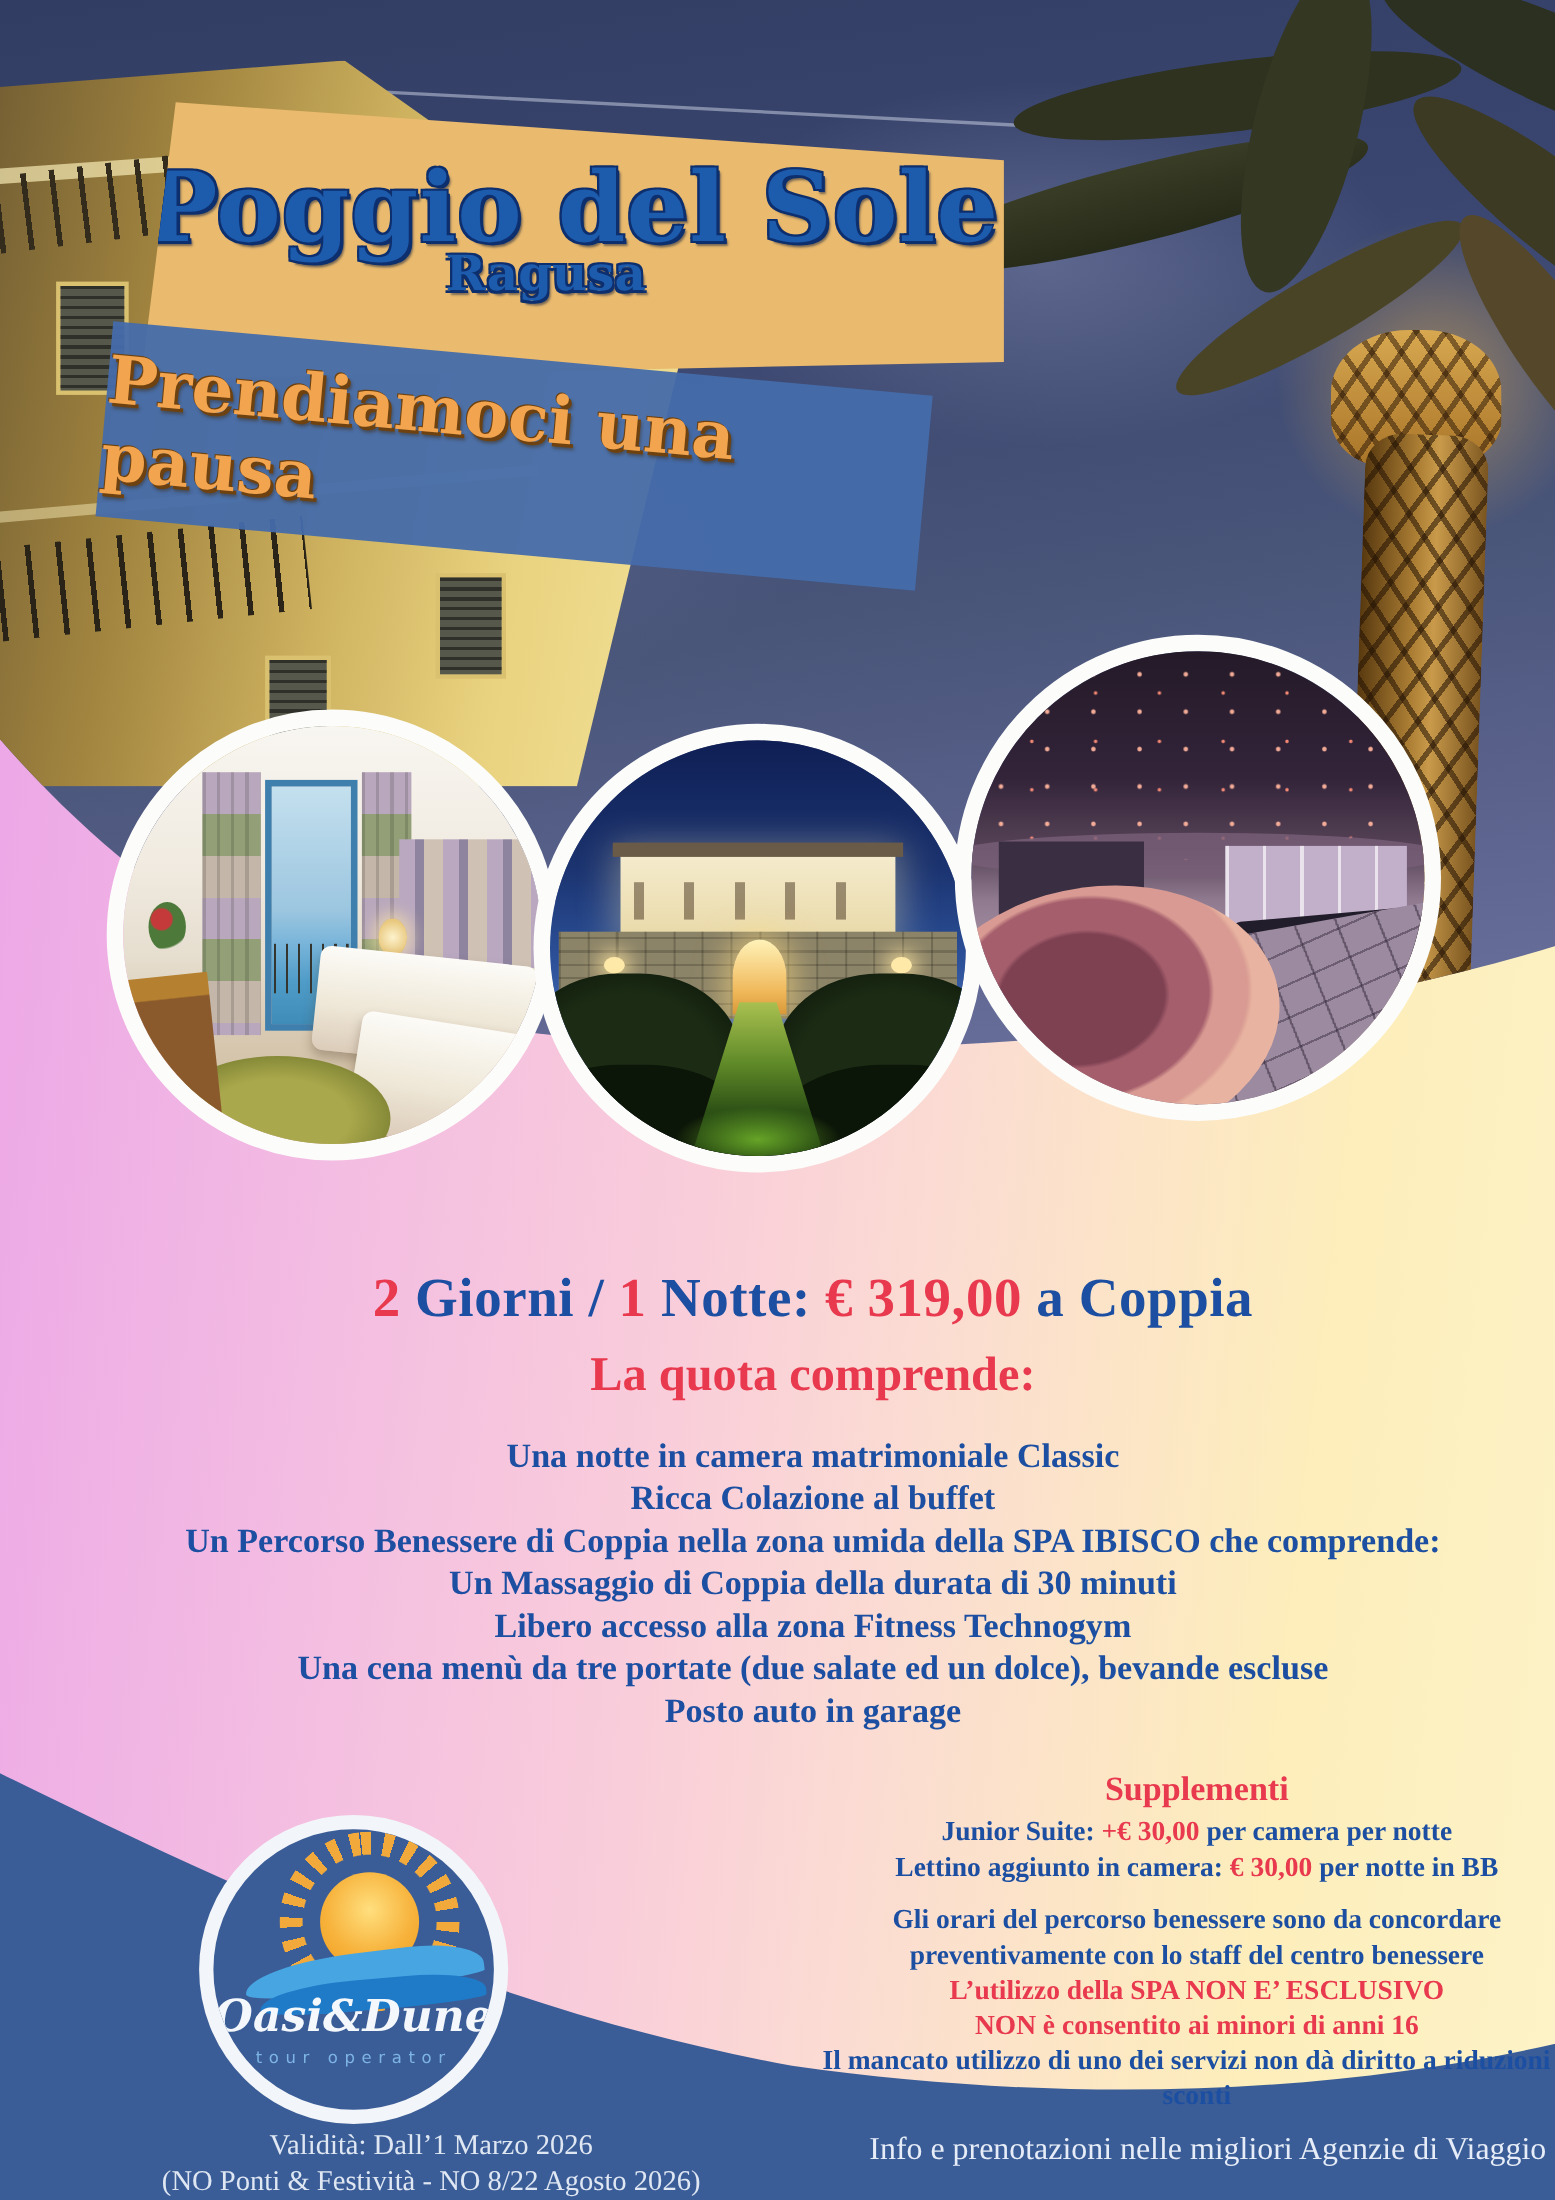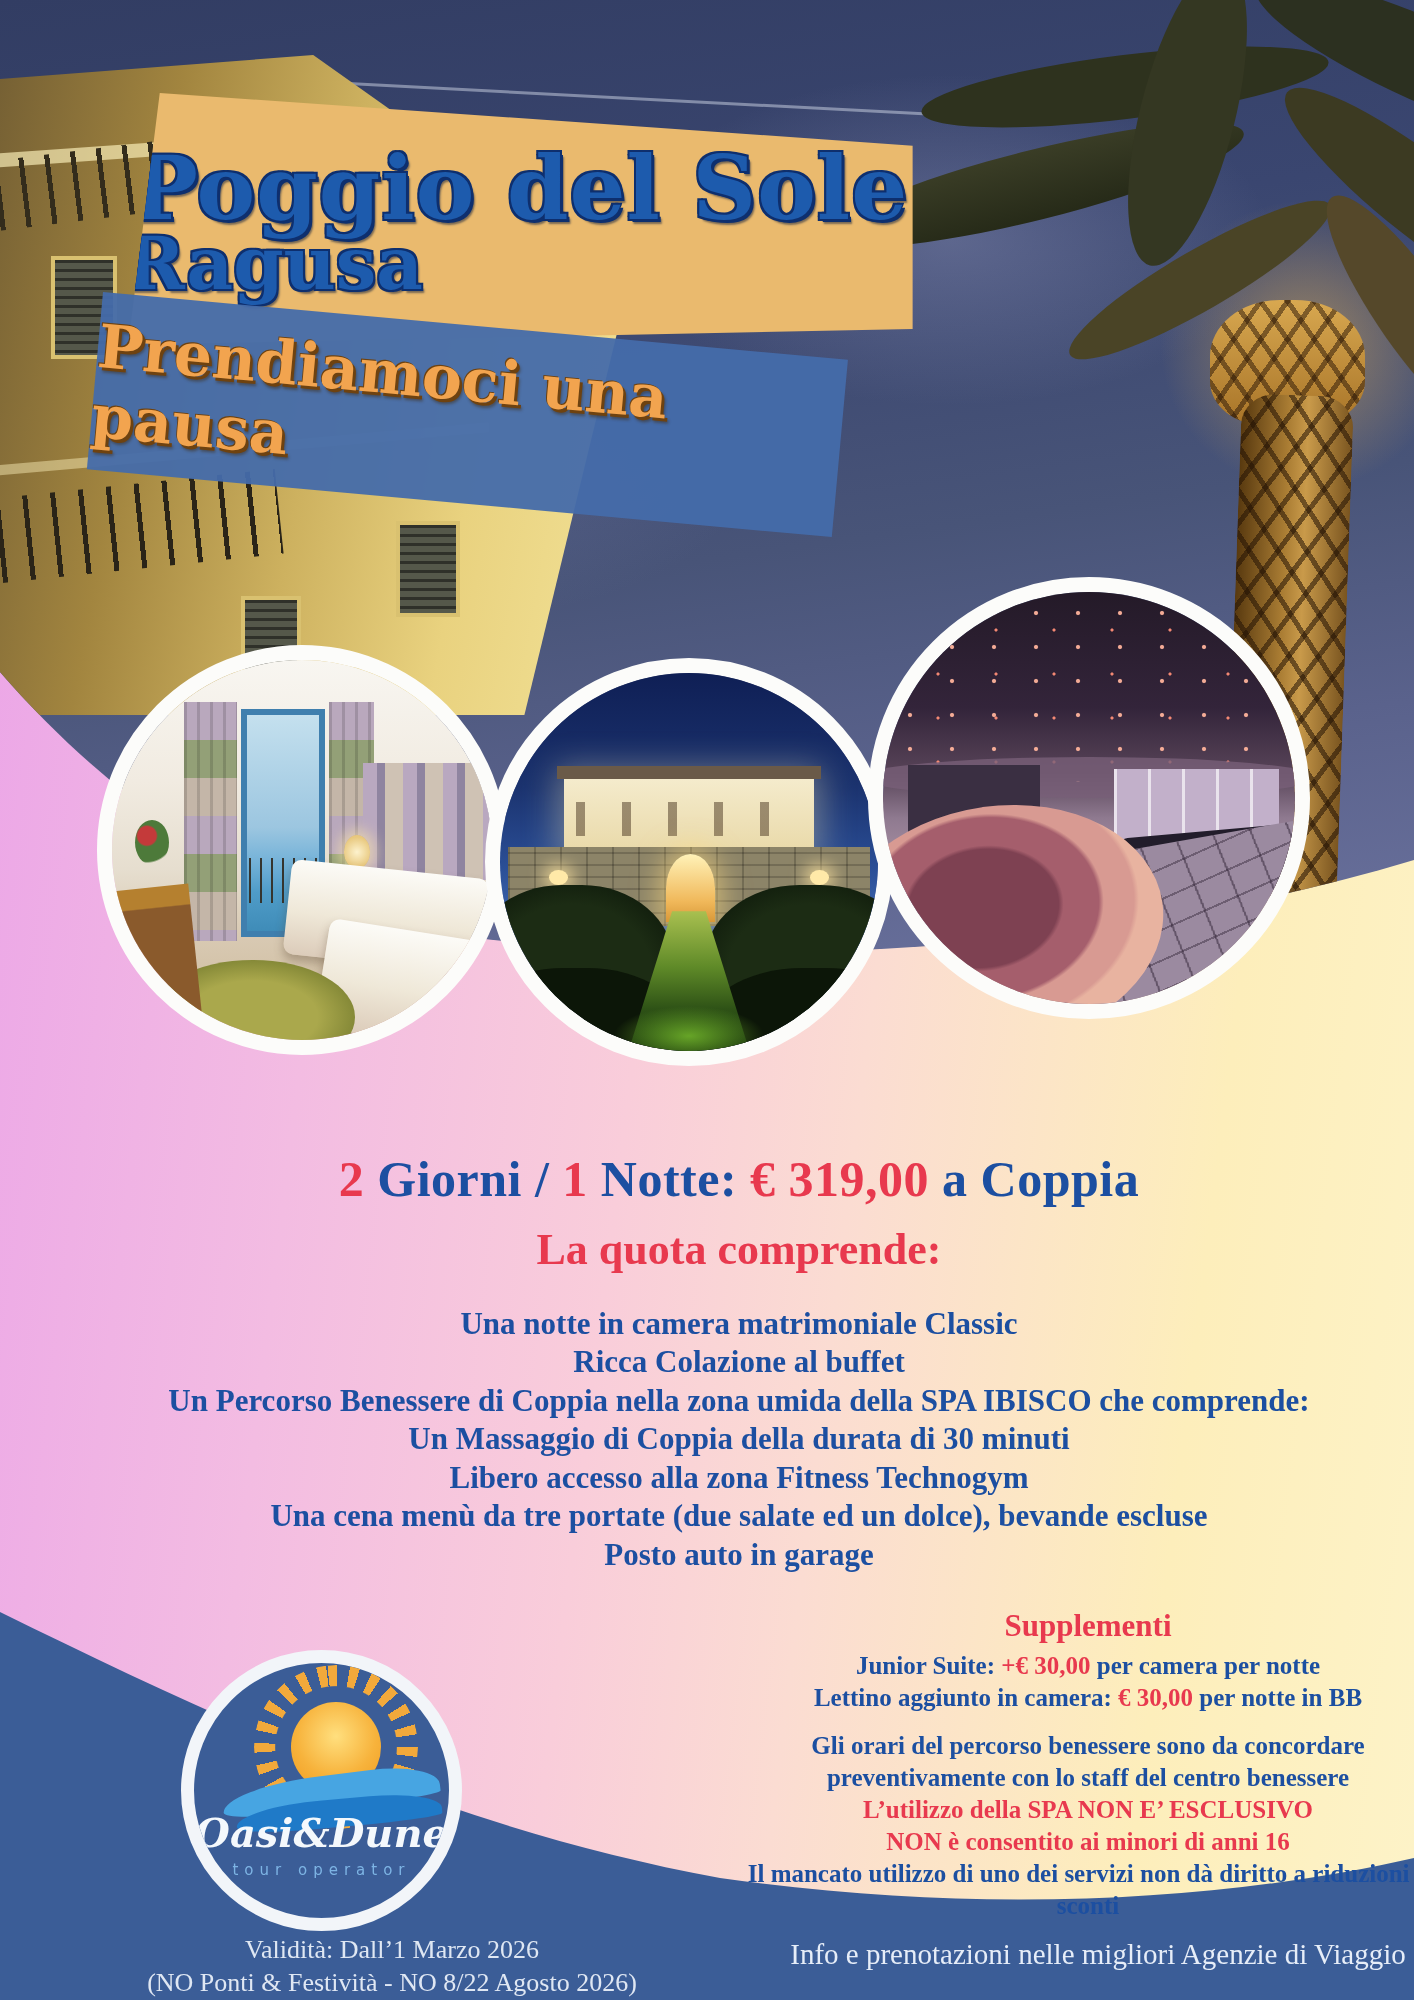--- a/index.html
+++ b/index.html
@@ -54,22 +54,22 @@
     border-radius:30% 30% 38% 38%/6% 6% 4% 4%;
     background-image:repeating-linear-gradient(55deg,rgba(35,18,4,.55) 0 5px,transparent 5px 24px),
                      repeating-linear-gradient(-55deg,rgba(35,18,4,.55) 0 5px,transparent 5px 24px),
                      linear-gradient(90deg,#58390f,#a97c33 42%,#c99a4a 60%,#7a5520);}
   
   .banner-tan{left:125px;top:88px;width:790px;height:262px;z-index:2;background:#eaba6e;
     clip-path:polygon(4.4% 1.9%,99.7% 22%,99.7% 92%,0.4% 98%);text-align:center;}
   .title{margin-top:56px;font-family:"DejaVu Serif",serif;font-weight:bold;font-size:88px;line-height:1;
     color:#1d5bad;letter-spacing:1px;
     text-shadow:3px 3px 0 #0e2f6e,-2px -2px 0 #0e2f6e,2px -2px 0 #0e2f6e,-2px 2px 0 #0e2f6e,4px 5px 2px rgba(10,25,60,.5);}
-  .subtitle{margin-top:-4px;text-align:left;padding-right:48px;font-family:"DejaVu Serif",serif;font-weight:bold;
-    font-size:72px;line-height:1;color:#1d5bad;
+  .subtitle{margin-top:-4px;text-align:center;padding-right:48px;font-family:"DejaVu Serif",serif;font-weight:bold;
+    font-size:44px;line-height:1;color:#1d5bad;
     text-shadow:2px 2px 0 #0e2f6e,-2px -2px 0 #0e2f6e,2px -2px 0 #0e2f6e,-2px 2px 0 #0e2f6e,3px 4px 2px rgba(10,25,60,.5);}
   .banner-blue{left:103px;top:292px;width:748px;height:178px;z-index:2;background:rgba(68,108,170,.95);
     transform:rotate(5.2deg);transform-origin:left top;display:flex;align-items:center;justify-content:center;}
   .tagline{font-family:"DejaVu Serif",serif;font-weight:bold;font-size:60px;color:#f2a44f;
     text-shadow:3px 3px 0 #6e4210,-1px -1px 0 #6e4210,4px 5px 3px rgba(60,35,5,.45);}
   
   .circle{border-radius:50%;border:15px solid #fcfcfa;overflow:hidden;z-index:3;box-sizing:border-box;}
   .c1{left:97px;top:645px;width:410px;height:410px;}
   .c2{left:485px;top:658px;width:408px;height:408px;}
   .c3{left:868px;top:577px;width:442px;height:442px;}

